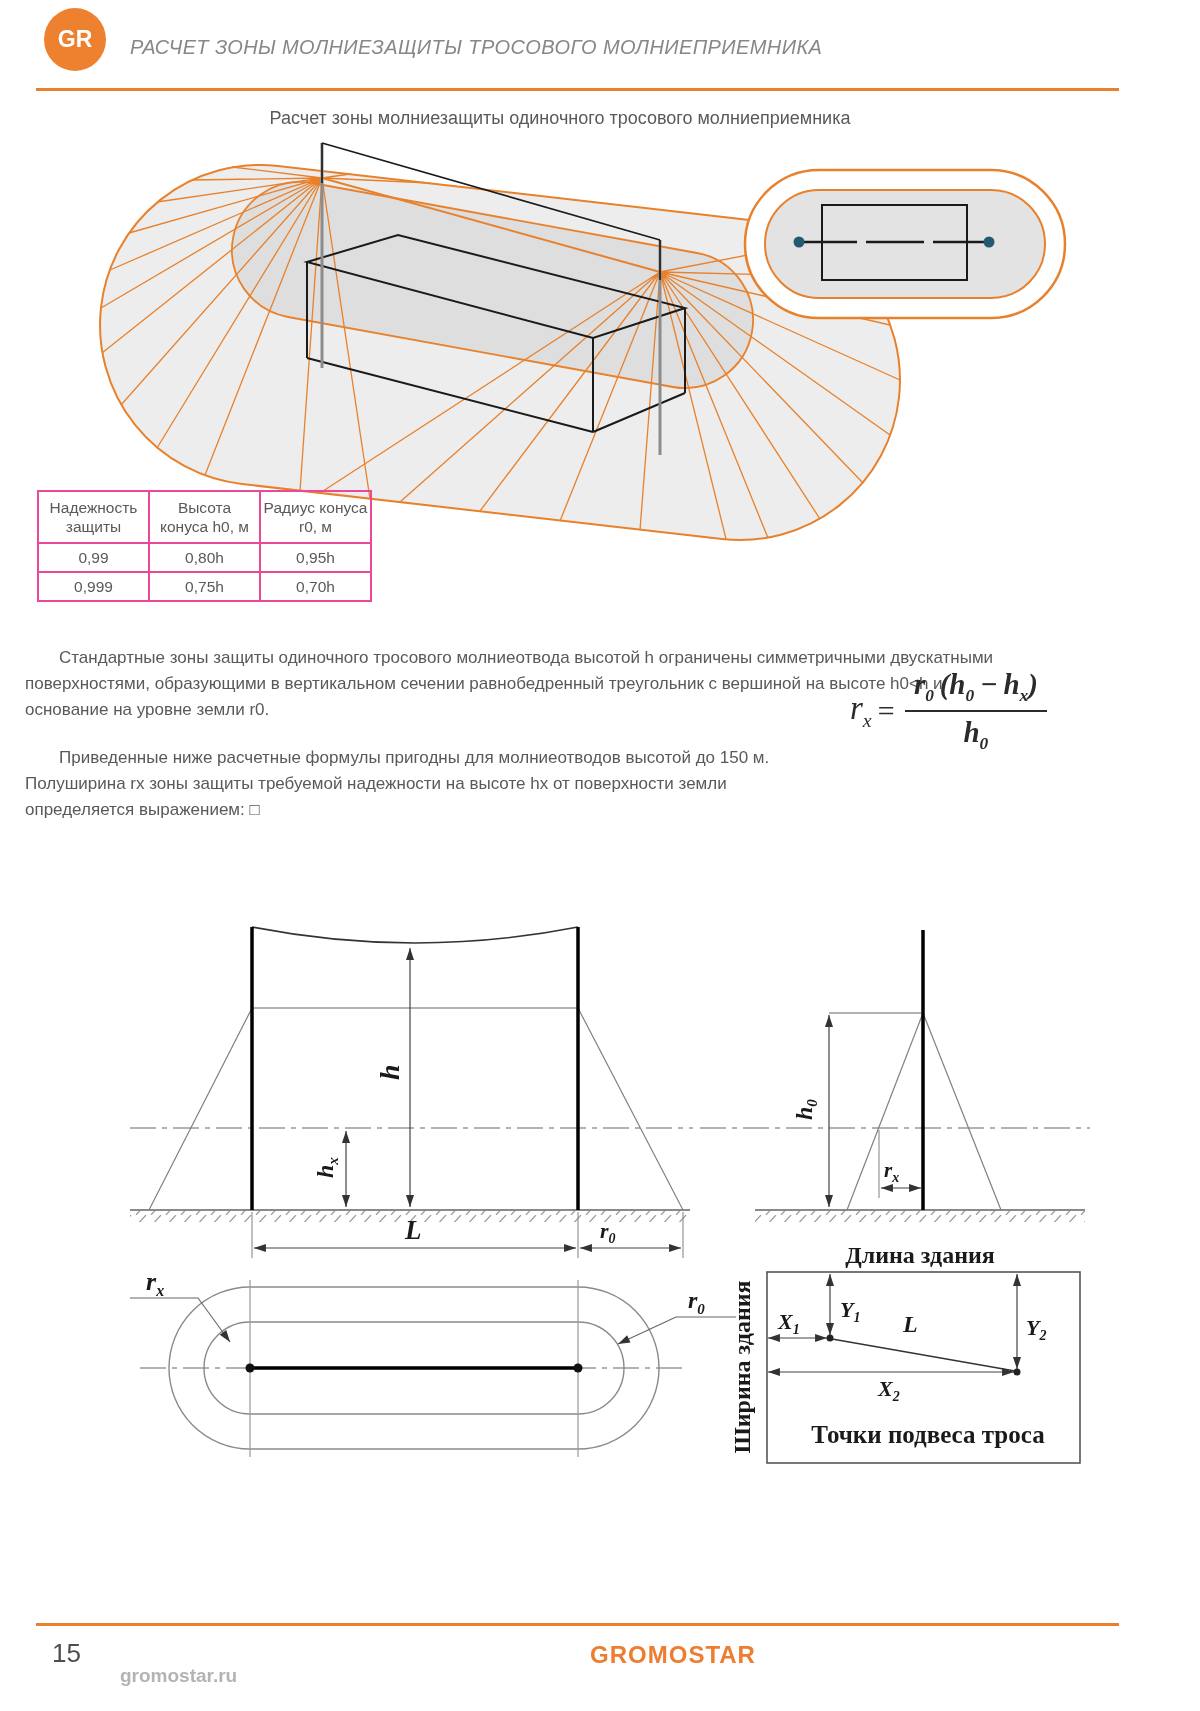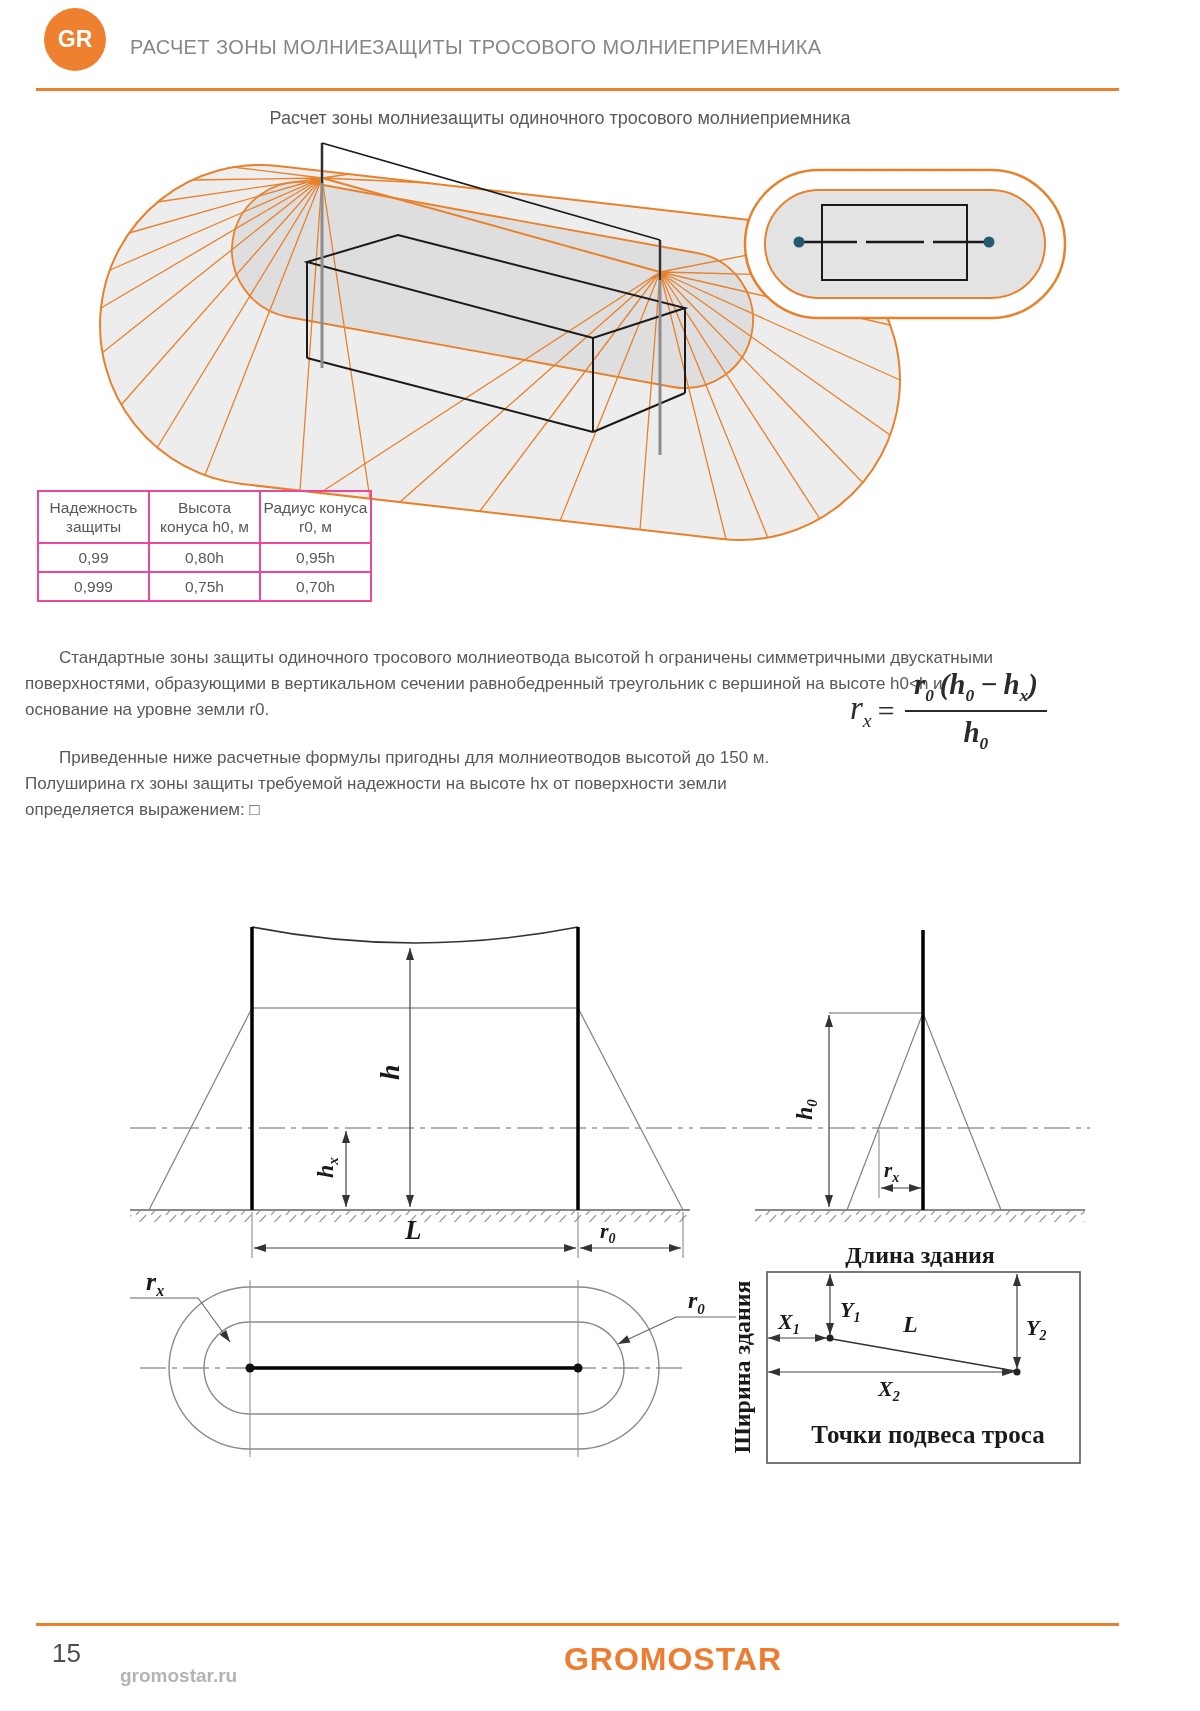--- a/index.html
+++ b/index.html
@@ -3,21 +3,21 @@
 <meta charset="utf-8">
 <style>
   html,body{margin:0;padding:0;background:#ffffff;}
   .page{position:relative;width:1119px;height:1711px;background:#fff;overflow:hidden;
         font-family:"Liberation Sans",sans-serif;color:#595959;}
 
   
   .logo{position:absolute;left:44px;top:8px;width:62px;height:63px;border-radius:50%;
         background:#EE8130;color:#fff;font-weight:bold;font-size:23px;
         display:flex;align-items:center;justify-content:center;}
-  .header-title{position:absolute;left:130px;top:36px;font-size:20px;color:#878787;letter-spacing:.4px;}
+  .header-title{position:absolute;left:130px;top:36px;font-size:20px;color:#878787;letter-spacing:.4px;font-style:italic;}
   .rule{position:absolute;left:36px;width:1128px;height:3px;background:#E8812C;}
   .rule-top{top:88px;}
   .rule-bottom{top:1623px;}
   .subtitle{position:absolute;left:560px;top:108px;transform:translateX(-50%);
             white-space:nowrap;font-size:18px;color:#595959;}
 
   
   .hero{position:absolute;left:0;top:135px;}
   .tech{position:absolute;left:0;top:830px;}
 
@@ -45,21 +45,21 @@
   .frac .den{padding-top:4px;}
 
   
   .lbl{font-family:"Liberation Serif",serif;font-style:italic;font-weight:bold;fill:#1a1a1a;}
   .cap{font-family:"Liberation Serif",serif;font-weight:bold;fill:#1a1a1a;}
 
   
   .page-num{position:absolute;left:44px;top:1638px;font-size:26px;color:#4d4d4d;margin-left:8px;}
   .site{position:absolute;left:120px;top:1645px;font-size:19px;font-weight:bold;color:#b3b3b3;margin-top:20px;}
   .brand{position:absolute;left:673px;top:1641px;transform:translateX(-50%);
-         font-size:32px;font-weight:bold;color:#ED7D31;letter-spacing:1px;}
+         font-size:24px;font-weight:bold;color:#ED7D31;letter-spacing:1px;}
 </style>
 </head>
 <body>
 
 <div class="page">
 
   <div class="logo">GR</div>
   <div class="header-title">РАСЧЕТ ЗОНЫ МОЛНИЕЗАЩИТЫ ТРОСОВОГО МОЛНИЕПРИЕМНИКА</div>
   <div class="rule rule-top"></div>
   <div class="subtitle">Расчет зоны молниезащиты одиночного тросового молниеприемника</div>

